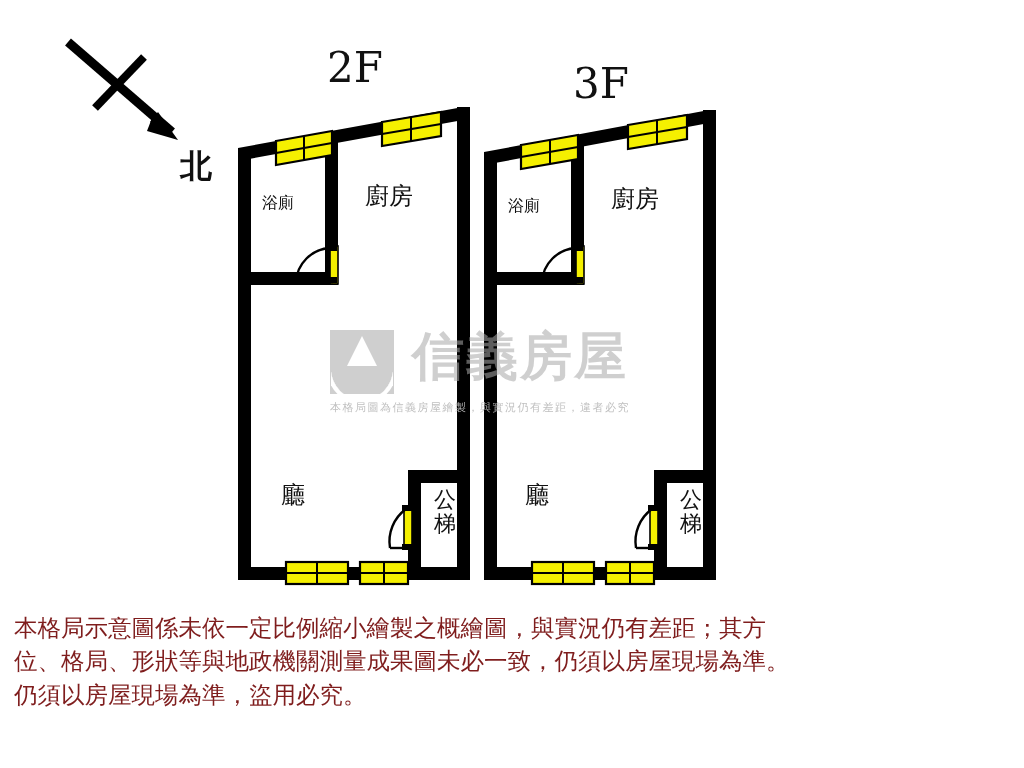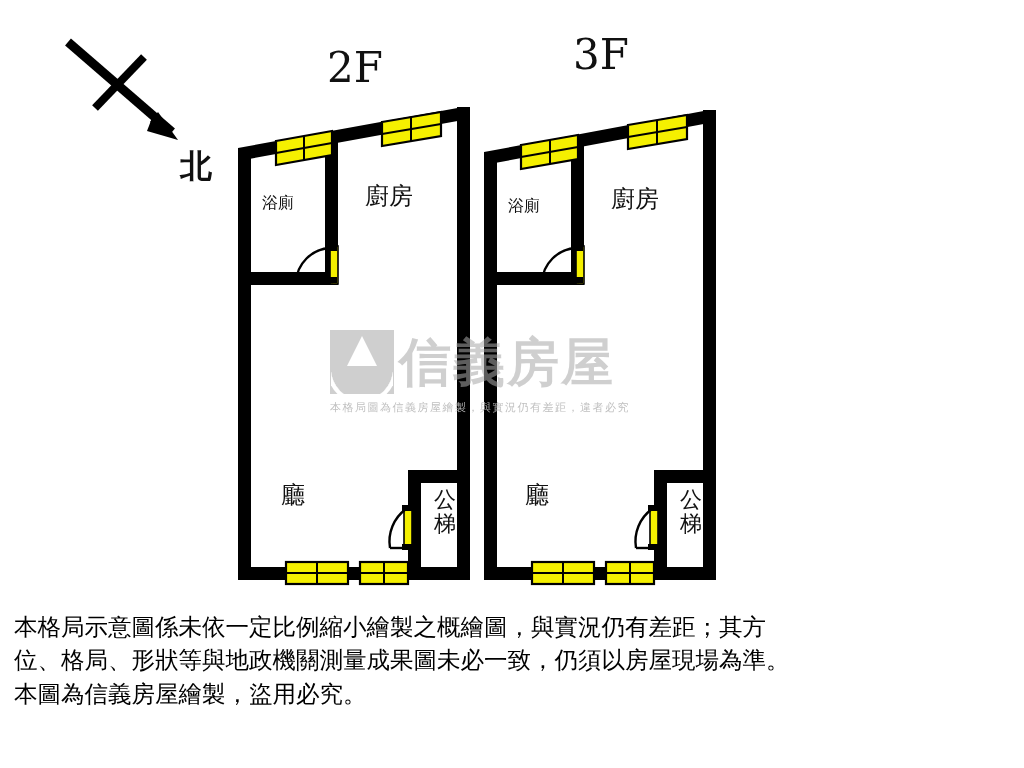--- a/index.html
+++ b/index.html
@@ -40,22 +40,22 @@
     position: absolute;
     left: 330px;
     top: 330px;
     width: 372px;
     height: 100px;
     pointer-events: none;
     z-index: 5;
   }
   #watermark .wm-row {
     display: flex;
-    align-items: center;
-    gap: 5px;
+    align-items: flex-start;
+    gap: 18px;
     opacity: 0.55;
   }
   #watermark .wm-mark {
     width: 64px;
     height: 64px;
     background: #a9a9a9;
     position: relative;
     overflow: hidden;
     flex: 0 0 auto;
   }
@@ -130,24 +130,24 @@
     font-weight: 700;
   }
 
   
   #disclaimer {
     position: absolute;
     left: 14px;
     top: 612px;
     width: 996px;
     z-index: 9;
-    font-family: Liberation Mono, monospace;
+    font-family: Liberation Sans, sans-serif;
     font-size: 23.5px;
     line-height: 1.42;
-    color: #000000;
+    color: #7f1d1d;
     letter-spacing: 0px;
   }
   #disclaimer p { margin: 0; }
 </style>
 </head>
 <body>
 
 <div id="plan-root">
 
   <svg id="floorplan-svg" viewBox="0 0 1024 768">
@@ -272,35 +272,35 @@
     <div class="wm-row">
       <div class="wm-mark"></div>
       <div class="wm-text">信義房屋</div>
     </div>
     <div class="wm-note">本格局圖為信義房屋繪製，與實況仍有差距，違者必究</div>
   </div>
 
   <div class="map-label compass-label" style="left:180px; top:150px;">北</div>
 
   <div class="map-label floor-title" style="left:327px; top:47px;">2F</div>
-  <div class="map-label floor-title" style="left:573px; top:34px;">3F</div>
+  <div class="map-label floor-title" style="left:573px; top:63px;">3F</div>
 
   <div class="map-label room-name-sm" style="left:262px; top:195px;">浴廁</div>
   <div class="map-label room-name-lg" style="left:365px; top:184px;">廚房</div>
   <div class="map-label room-name-lg" style="left:281px; top:483px;">廳</div>
   <div class="map-label stair-name" style="left:431px; top:488px; width:28px;">
     <span><div>公</div><div>梯</div></span>
   </div>
 
   <div class="map-label room-name-sm" style="left:508px; top:198px;">浴廁</div>
   <div class="map-label room-name-lg" style="left:611px; top:187px;">廚房</div>
   <div class="map-label room-name-lg" style="left:525px; top:483px;">廳</div>
   <div class="map-label stair-name" style="left:677px; top:488px; width:28px;">
     <span><div>公</div><div>梯</div></span>
   </div>
 
   <div id="disclaimer">
     <p>本格局示意圖係未依一定比例縮小繪製之概繪圖，與實況仍有差距；其方</p>
     <p>位、格局、形狀等與地政機關測量成果圖未必一致，仍須以房屋現場為準。</p>
-    <p>本圖為信義房屋繪製，盜用必究。</p>
+    <p>仍須以房屋現場為準，盜用必究。</p>
   </div>
 
 </div>
 
 </body></html>

